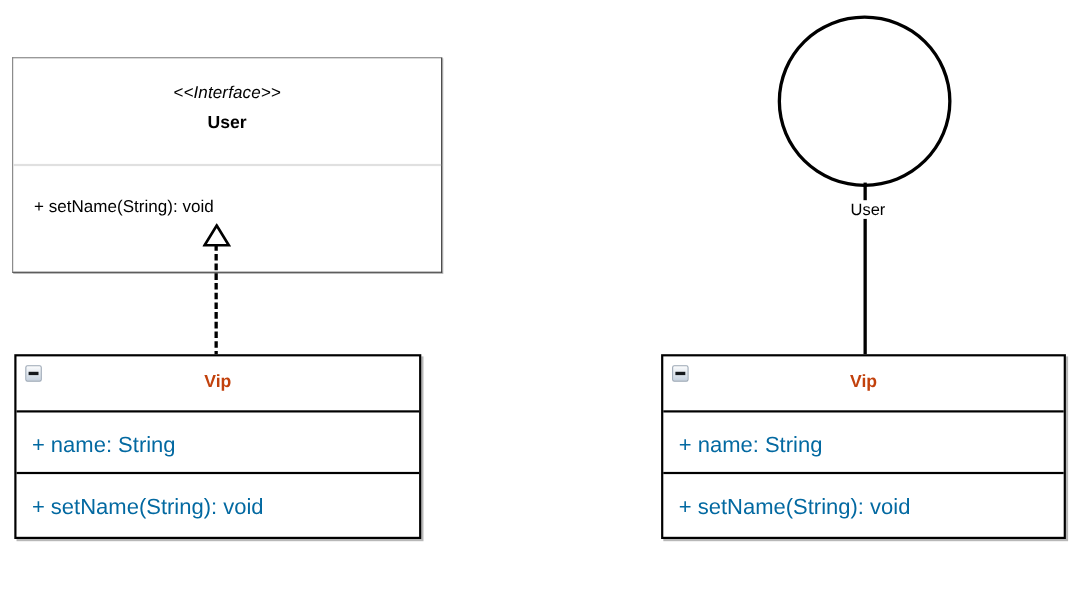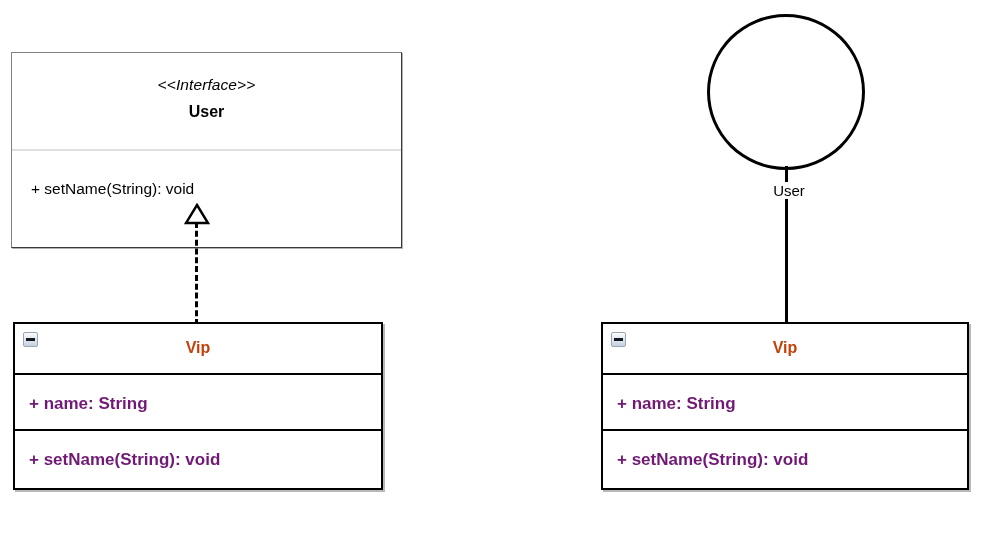--- a/index.html
+++ b/index.html
@@ -114,26 +114,25 @@
   .collapse-icon .bar {
     display: block;
     width: 9px;
     height: 3px;
     background: #14181c;
   }
   .class-row {
     box-sizing: border-box;
     height: 56px;
     border-bottom: 2px solid #000000;
-    font-size: 17px;
-    color: #701a75;
+    font-size: 20px;
+    color: #0369a1;
     line-height: 1;
     padding: 20px 0 0 14px;
     white-space: nowrap;
-    font-weight: bold;
   }
   .class-row.last {
     border-bottom: none;
     height: 57px;
   }
 
   
   .dashed-line {
     position: absolute;
     width: 0;

